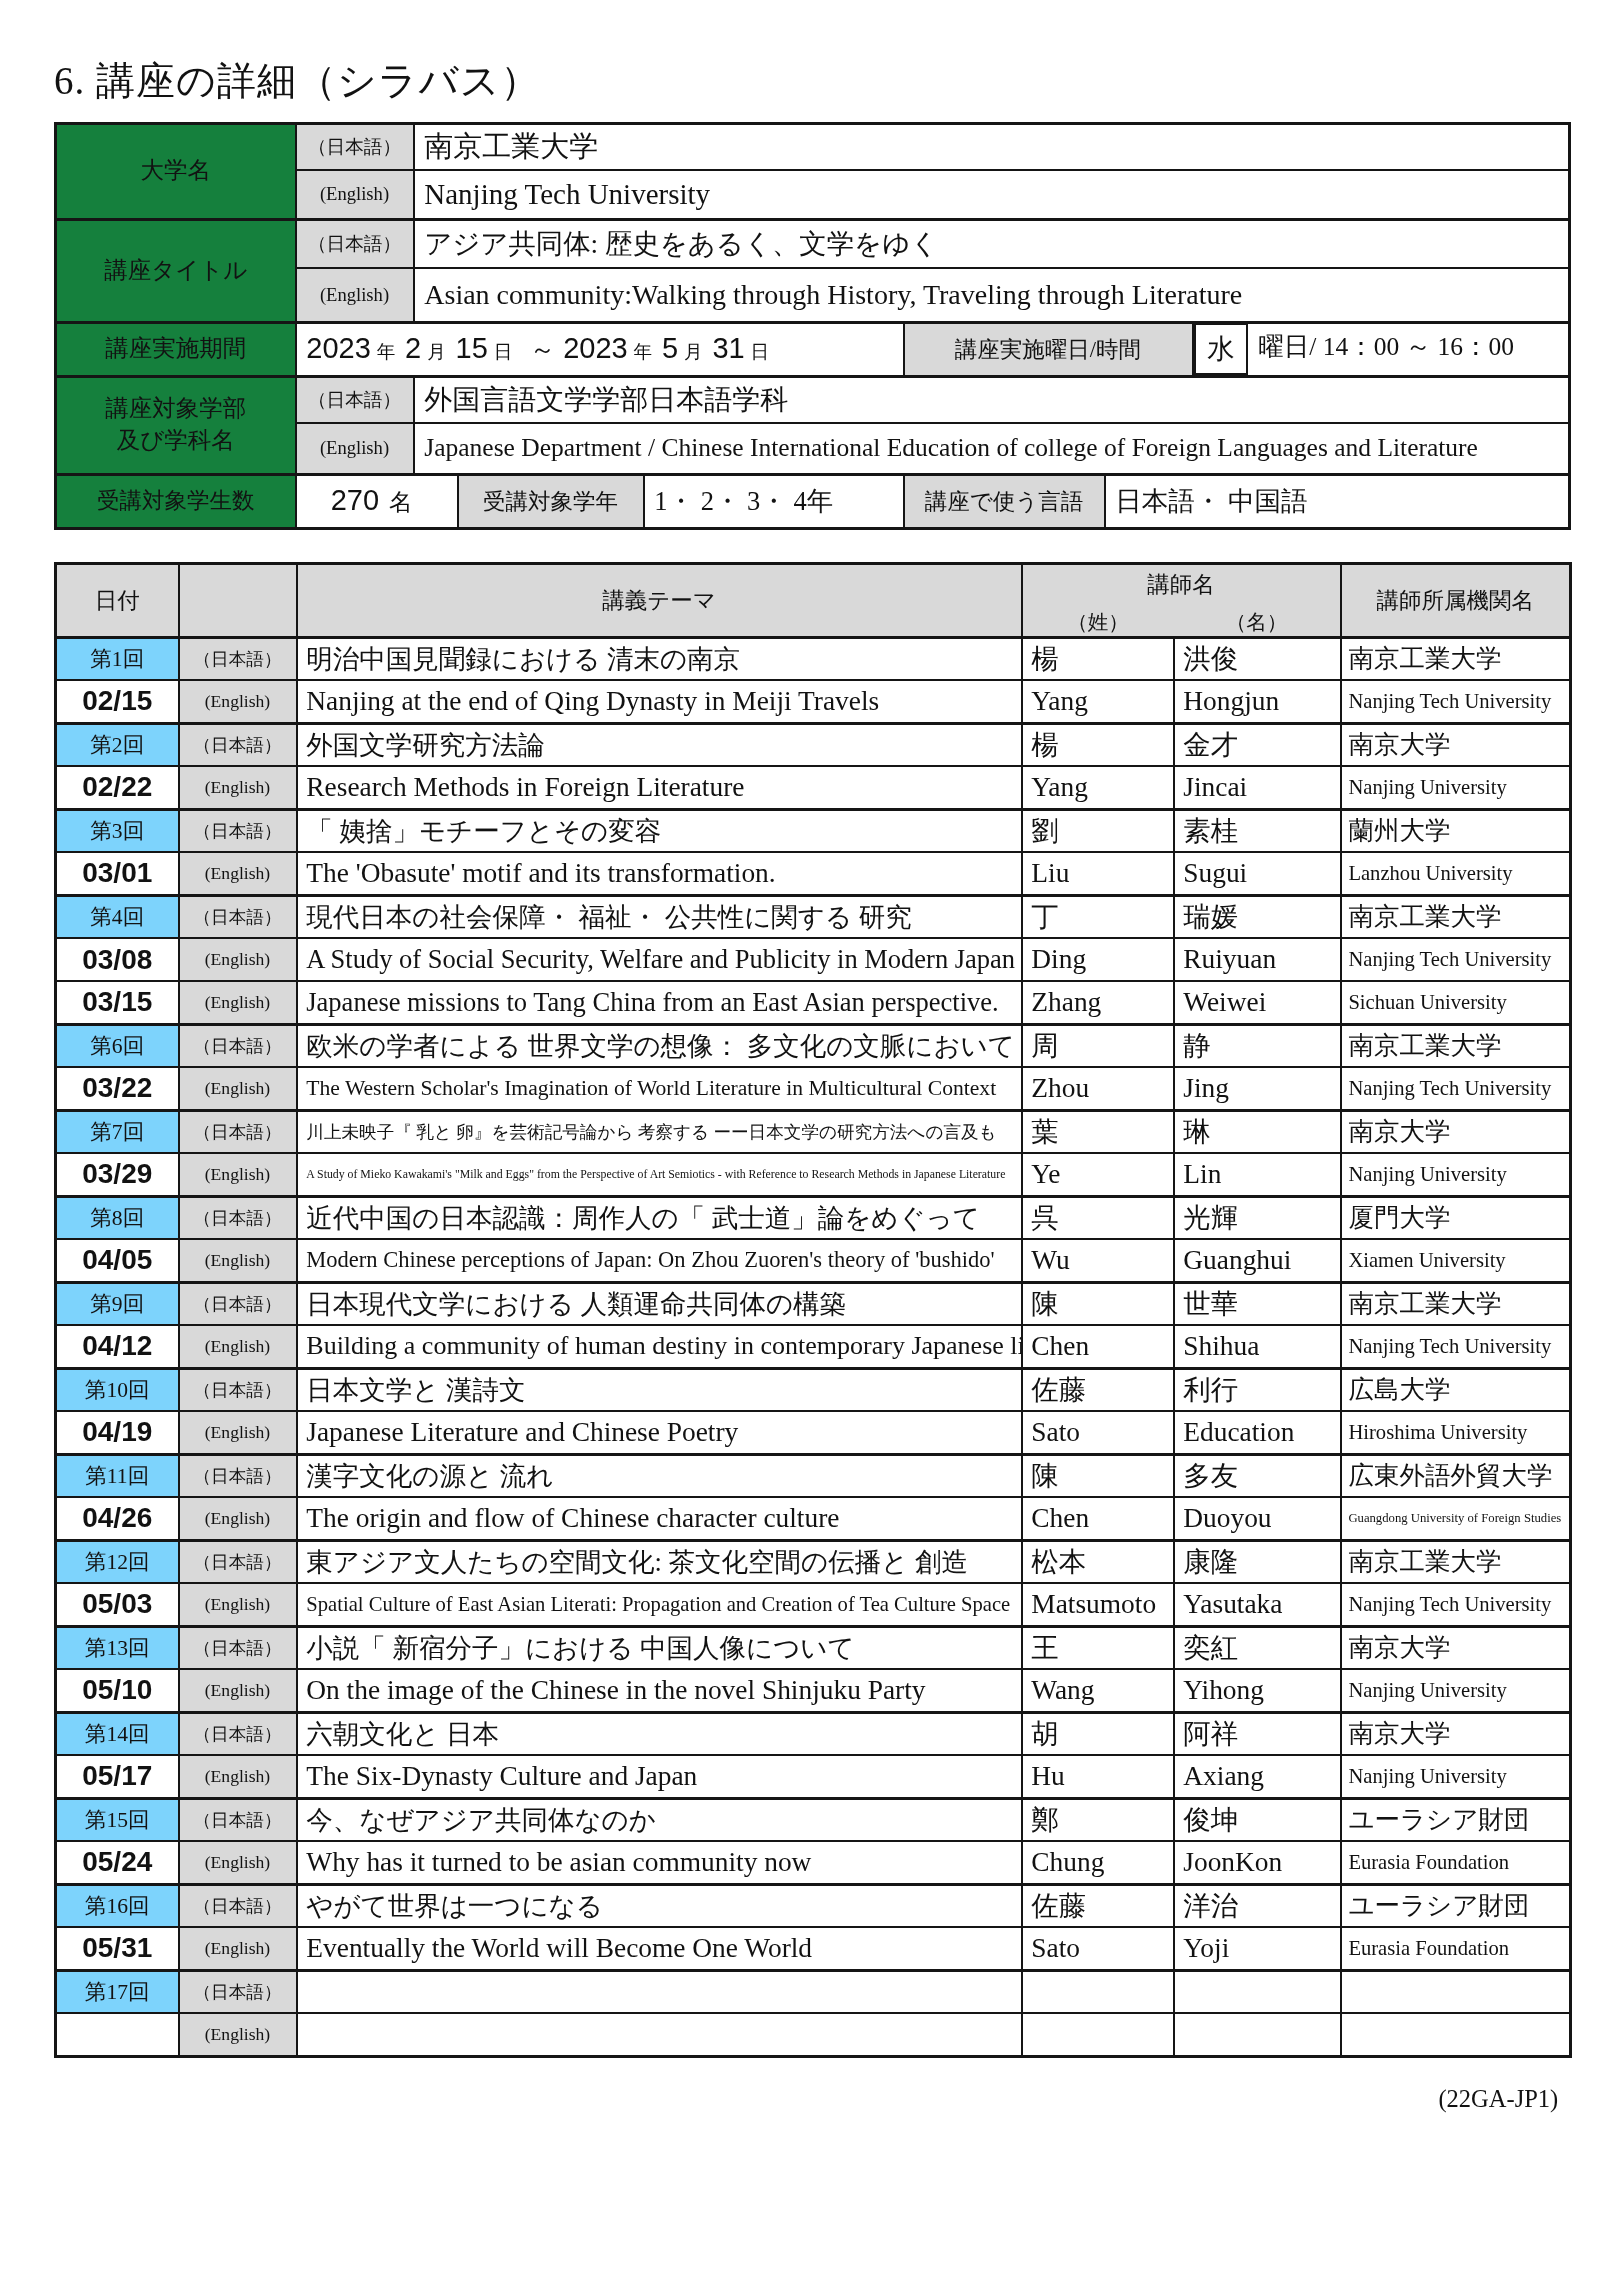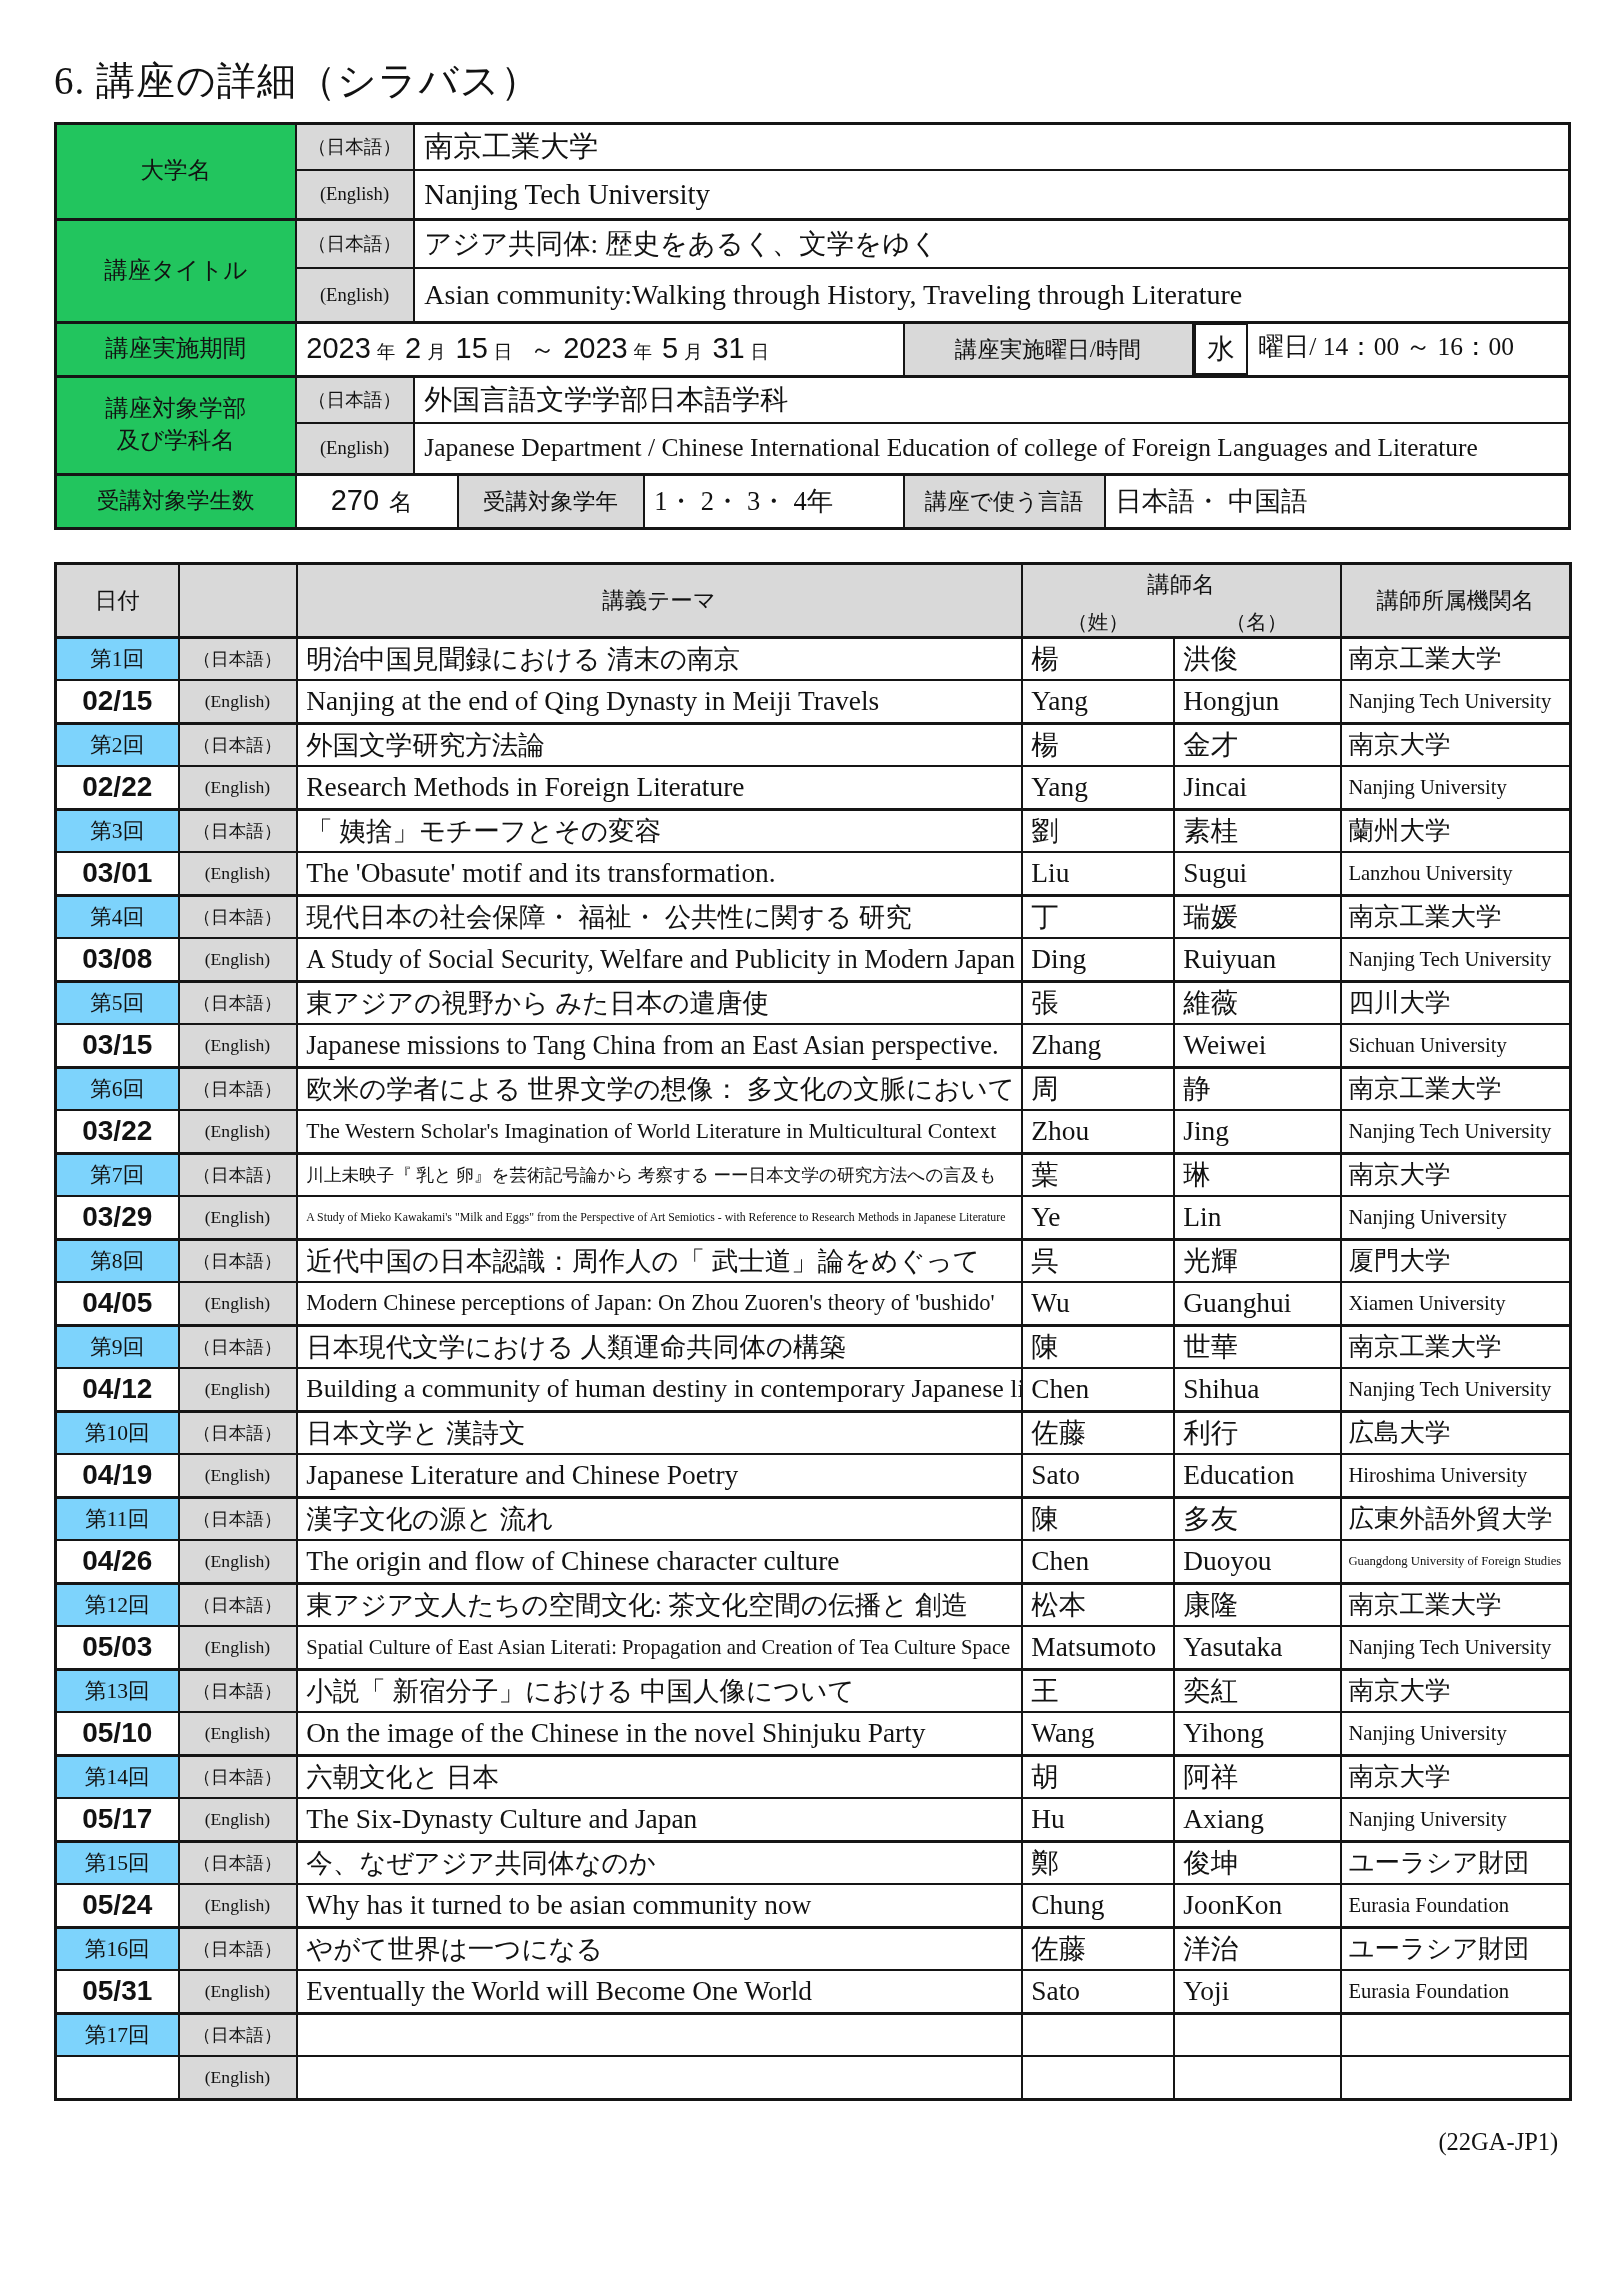--- a/index.html
+++ b/index.html
@@ -12,21 +12,21 @@
     font-size:39px;font-weight:normal;margin:0 0 13.7px 0;letter-spacing:1px;
   }
   table{border-collapse:collapse;table-layout:fixed;width:1514px;}
   table.info{border:3.9px solid #151515;}
   table.schedule{border:3.9px solid #151515;margin-top:32px;}
   td,th{border:2px solid #151515;box-sizing:border-box;overflow:hidden;
         vertical-align:middle;padding:0;}
   tr.sep td, tr.sep th{border-top:3.9px solid #151515;}
   .bl3{border-left:2.9px solid #151515;}
   
-  .info .lbl{background:#22c55e;text-align:center;font-size:23.5px;line-height:1.35;}
+  .info .lbl{background:#15803d;text-align:center;font-size:23.5px;line-height:1.35;}
   .info .lang{background:#d9d9d9;text-align:center;font-size:18.6px;}
   .info .val{font-size:29px;padding:2px 5.9px 2px 9.8px;white-space:nowrap;text-align:left;}
   .info .val.en{font-size:29px;}
   .info .glabel{background:#d9d9d9;text-align:center;font-size:22.5px;}
   .num{font-family:"Liberation Sans","DejaVu Sans",sans-serif;font-size:29px;}
   .unit{font-size:18.6px;padding:0 9.8px 0 5.9px;}
   .tilde{font-size:25.5px;padding:0 7.8px;}
   .daybox{
     display:inline-block;border:2px solid #151515;background:#fff;
     font-size:27.4px;padding:5.9px 11.8px;margin:-5.9px 9.8px -5.9px 0;vertical-align:middle;
@@ -214,28 +214,20 @@
   </tr>
   <tr>
     <td class="sdate">03/08</td>
     <td class="slang">(English)</td>
     <td class="stheme en fit" style="font-size: 26.5px;">A Study of Social Security, Welfare and Publicity in Modern Japan</td>
     <td class="sname en fit bl3">Ding</td>
     <td class="sname en fit">Ruiyuan</td>
     <td class="sorg en fit bl3">Nanjing Tech University</td>
   </tr>
 
-  <tr class="sep">
-    <td class="sno">第5回</td>
-    <td class="slang">（日本語）</td>
-    <td class="stheme fit">東アジアの視野から みた日本の遣唐使</td>
-    <td class="sname fit bl3">張</td>
-    <td class="sname fit">維薇</td>
-    <td class="sorg fit bl3">四川大学</td>
-  </tr>
   <tr>
     <td class="sdate">03/15</td>
     <td class="slang">(English)</td>
     <td class="stheme en fit" style="font-size: 26.5px;">Japanese missions to Tang China from an East Asian perspective.</td>
     <td class="sname en fit bl3">Zhang</td>
     <td class="sname en fit">Weiwei</td>
     <td class="sorg en fit bl3">Sichuan University</td>
   </tr>
 
   <tr class="sep">

